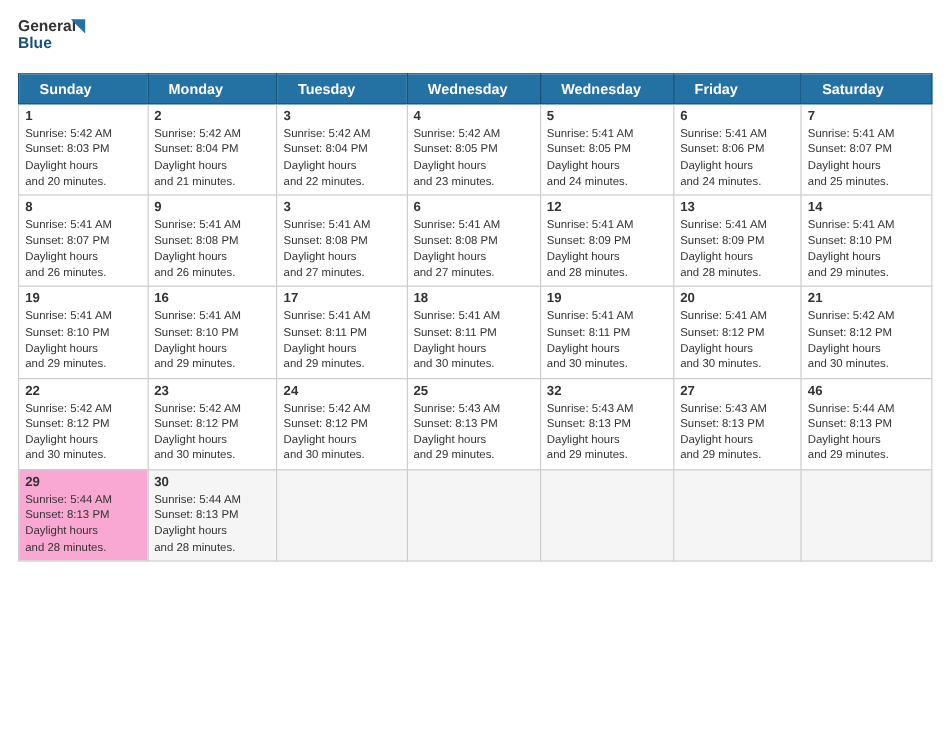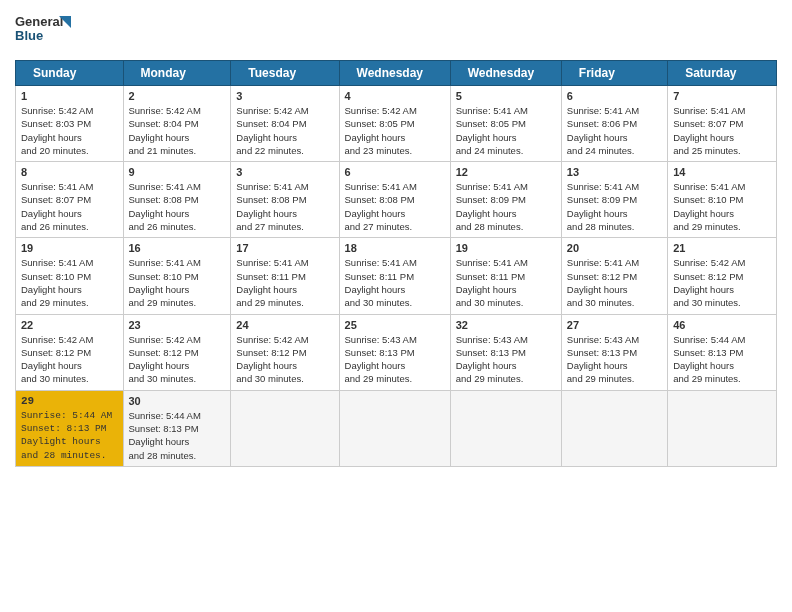--- a/index.html
+++ b/index.html
@@ -226,21 +226,21 @@
           <td>
             <span class="day-num">27</span>
             <div class="day-info">Sunrise: 5:43 AM<br>Sunset: 8:13 PM<br>Daylight hours<br>and 29 minutes.</div>
           </td>
           <td>
             <span class="day-num">46</span>
             <div class="day-info">Sunrise: 5:44 AM<br>Sunset: 8:13 PM<br>Daylight hours<br>and 29 minutes.</div>
           </td>
         </tr>
         <tr>
-          <td style="background: #eab308; font-family: Liberation Mono, monospace;">
+          <td style="background: #f9a8d4;">
             <span class="day-num">29</span>
             <div class="day-info">Sunrise: 5:44 AM<br>Sunset: 8:13 PM<br>Daylight hours<br>and 28 minutes.</div>
           </td>
           <td style="background: rgb(245, 245, 245);">
             <span class="day-num">30</span>
             <div class="day-info">Sunrise: 5:44 AM<br>Sunset: 8:13 PM<br>Daylight hours<br>and 28 minutes.</div>
           </td>
           <td class="empty" style="background: rgb(245, 245, 245);"></td>
           <td class="empty" style="background: rgb(245, 245, 245);"></td>
           <td class="empty" style="background: rgb(245, 245, 245);"></td>

